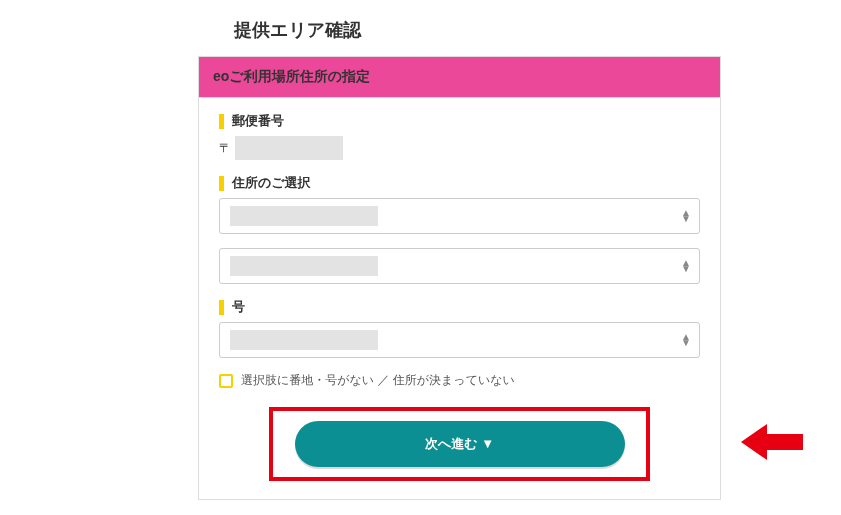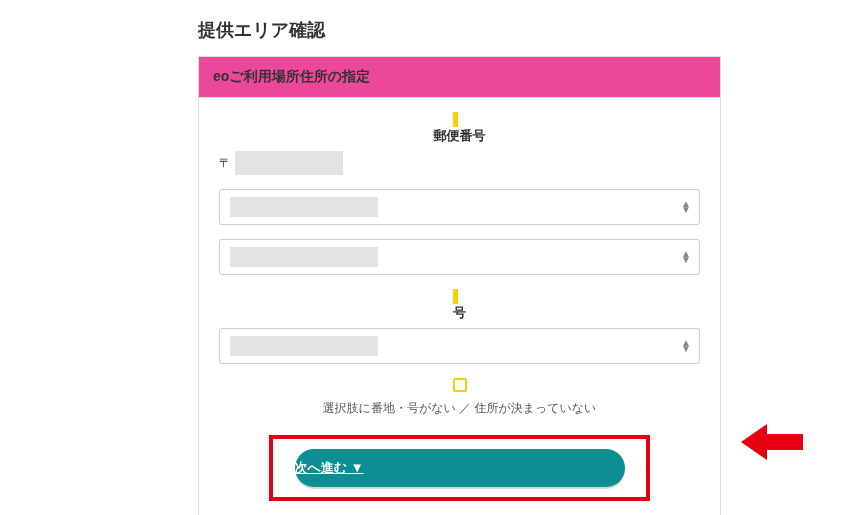--- a/index.html
+++ b/index.html
@@ -5,41 +5,40 @@
     * { box-sizing: border-box; margin: 0; padding: 0; }
     body {
       font-family: "Hiragino Kaku Gothic ProN", "Meiryo", sans-serif;
       background: #fff;
       width: 841px;
       height: 515px;
       position: relative;
       color: #333;
     }
     .container { padding: 18px 120px 0 198px; }
-    .page-title { font-size: 18px; font-weight: bold; margin-bottom: 14px; }
+    .page-title { font-size: 18px; font-weight: bold; margin-bottom: 14px; margin-left: 36px; }
     .card {
       border: 1px solid #ddd;
       background: #fff;
     }
     .card-header {
       background: #ec4899;
       border-bottom: 1px solid #ddd;
       padding: 11px 14px;
       font-size: 14px;
       font-weight: bold;
     }
     .card-body { padding: 14px 20px 18px 20px; }
     .field { margin-bottom: 14px; }
     .field-label {
       display: flex;
       align-items: center;
       font-size: 13px;
       font-weight: bold;
       margin-bottom: 6px;
-      flex-direction: column;
     }
     .field-label .marker {
       display: inline-block;
       width: 5px;
       height: 15px;
       background: #f8d000;
       margin-right: 8px;
     }
     .postal-row { display: flex; align-items: center; gap: 4px; }
     .postal-prefix { font-size: 12px; color: #333; }
@@ -80,52 +79,51 @@
       display: flex;
       flex-direction: column;
     }
     .checkbox-row {
       display: flex;
       align-items: center;
       gap: 8px;
       margin: 10px 0 18px 0;
       font-size: 12px;
       color: #555;
-      flex-direction: column;
     }
     .checkbox {
       width: 14px;
       height: 14px;
       border: 2px solid #f8d000;
       border-radius: 2px;
       display: inline-block;
     }
     .highlight-box {
       border: 4px solid #e60012;
       padding: 10px 16px;
       display: flex;
       justify-content: center;
       margin: 0 50px;
     }
     .next-button {
       background: #0b8f93;
       color: #fff;
       border: none;
       border-radius: 999px;
-      height: 38px;
+      height: 46px;
       width: 100%;
       max-width: 330px;
       font-size: 13px;
       font-weight: bold;
       display: flex;
       align-items: center;
+      justify-content: center;
       gap: 4px;
       cursor: pointer;
       box-shadow: 0 2px 0 rgba(0,0,0,0.15);
-      text-decoration: underline;
     }
     .arrow {
       position: absolute;
       right: 38px;
       top: 422px;
     }
   </style>
 </head>
 <body>
 
@@ -141,20 +139,24 @@
           <span class="marker"></span>
           <span>郵便番号</span>
         </div>
         <div class="postal-row">
           <span class="postal-prefix">〒</span>
           <input class="postal-input" type="text" value="" style="">
         </div>
       </div>
 
       <div class="field">
+        <div class="field-label">
+          <span class="marker"></span>
+          <span>住所のご選択</span>
+        </div>
         <div class="select-wrap">
           <div class="select select-fake">
             <div class="select-value-box"></div>
           </div>
           <div class="select-caret">
               <span>▲</span>
               <span>▼</span>
             </div>
         </div>
       </div>

